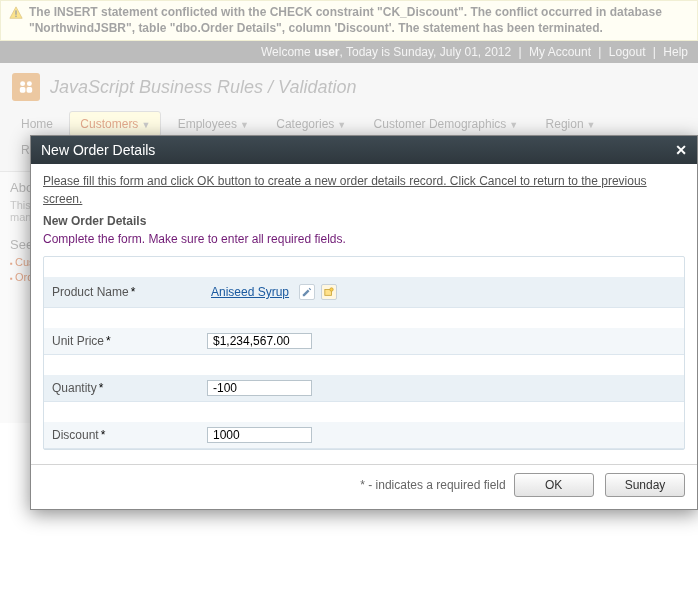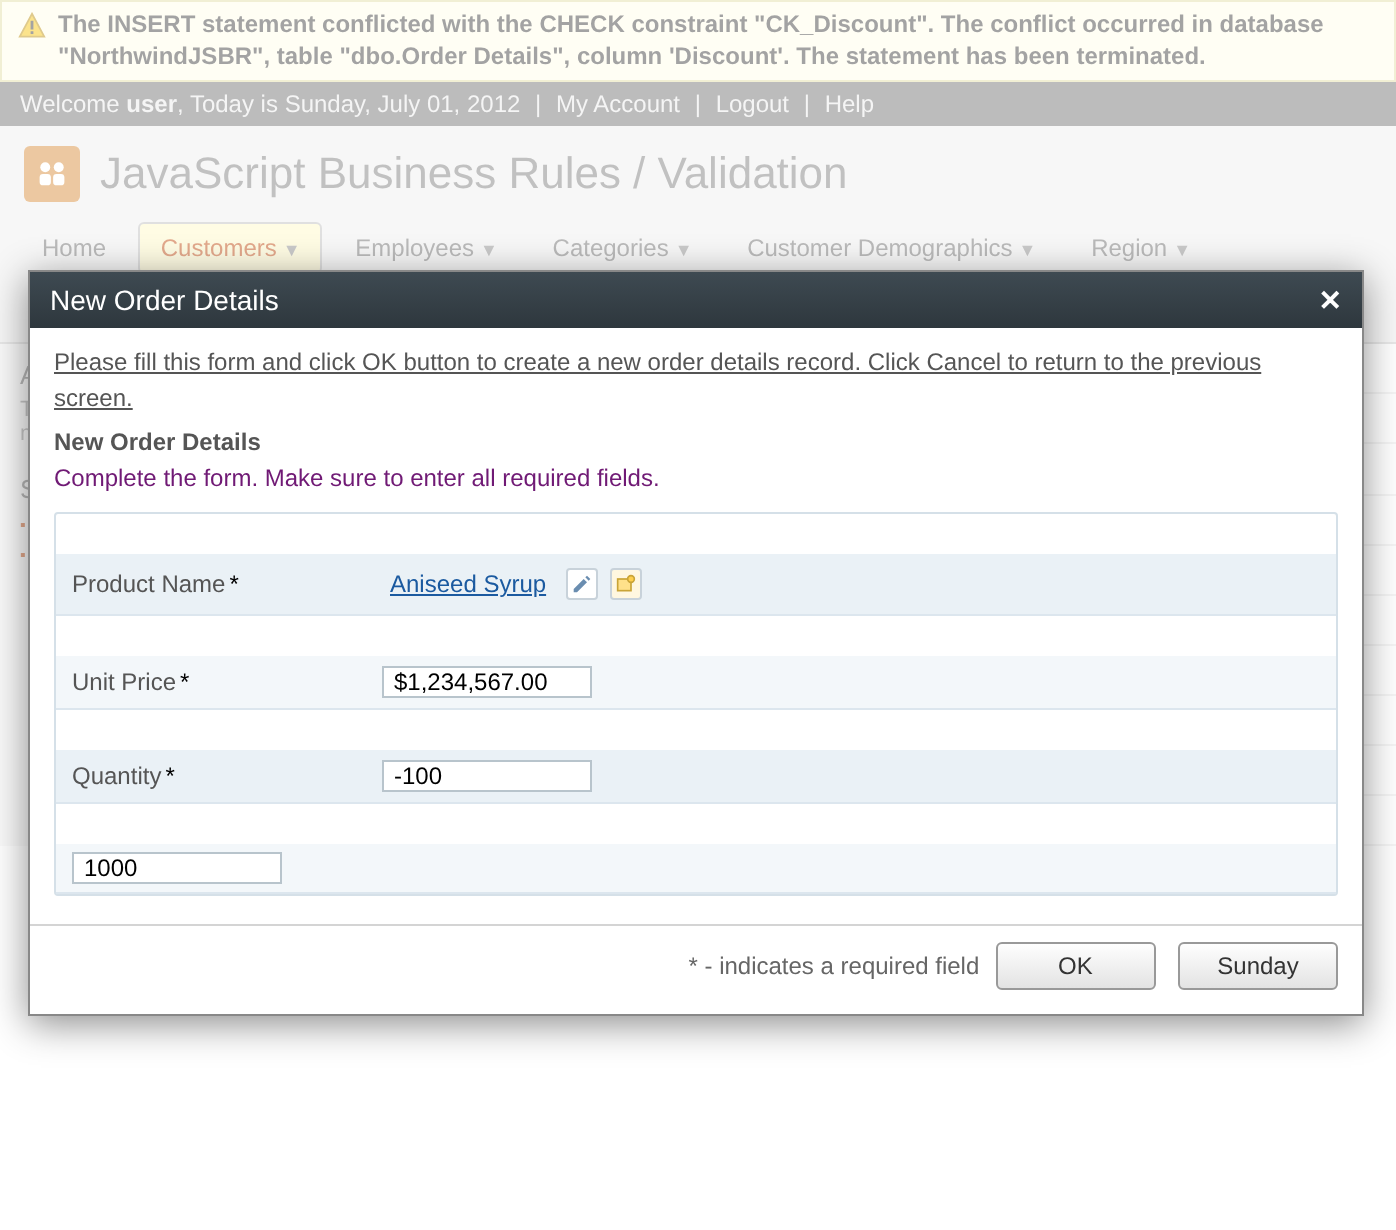--- a/index.html
+++ b/index.html
@@ -37,21 +37,21 @@
     position: absolute;
     top: 0; left: 0; right: 0; bottom: 0;
     background: rgba(255,255,255,0.55);
     z-index: 5;
     pointer-events: none;
   }
 
   .topbar {
     background: #6a6a6a;
     color: #e8e8e8;
-    text-align: left;
+    text-align: right;
     padding: 4px 10px;
     font-size: 12px;
   }
   .topbar a { color: #e8e8e8; text-decoration: none; cursor: pointer; }
   .topbar .sep { margin: 0 4px; }
 
   .page-head {
     background: #eeeeee;
     padding: 10px 12px 6px 12px;
     display: flex;
@@ -61,23 +61,24 @@
   .page-head .logo {
     width: 28px; height: 28px;
     background: #d5862f;
     border-radius: 3px;
     display: flex;
     align-items: center;
     justify-content: center;
     color: #fff;
   }
   .page-head h1 {
-    font-size: 22px;
+    font-size: 18px;
     font-weight: normal;
     color: #777;
+    font-style: italic;
   }
 
   .navbar {
     background: #eeeeee;
     padding: 4px 10px 8px 10px;
     border-bottom: 1px solid #ccc;
   }
   .navbar .tab {
     display: inline-block;
     padding: 5px 10px;
@@ -119,21 +120,21 @@
     border-bottom: 1px solid #e9e9e9;
     padding: 5px 10px;
   }
   .details .row .k { width: 155px; color: #888; }
   .details .row .v { color: #666; }
 
   
   .modal {
     position: absolute;
     top: 135px;
-    left: 14px;
+    left: 30px;
     width: 668px;
     background: #fff;
     border: 1px solid #888;
     box-shadow: 0 4px 18px rgba(0,0,0,0.45);
     z-index: 10;
   }
   .modal-header {
     background: linear-gradient(#3e4a52, #2e373d);
     color: #fff;
     padding: 6px 10px;
@@ -364,20 +365,21 @@
             <input type="text" value="$1,234,567.00" style="">
           </div>
       </div>
       <div class="form-row">
         <label><span>Quantity</span><span class="req">*</span></label>
         <div class="field">
             <input type="text" value="-100" style="">
           </div>
       </div>
       <div class="form-row">
+        <label><span>Discount</span><span class="req">*</span></label>
         <div class="field">
             <input type="text" value="1000" style="">
           </div>
       </div>
     </div>
   </div>
   <div class="modal-footer">
     <span>* - indicates a required field</span>
     <span>
       <button class="btn">OK</button>

